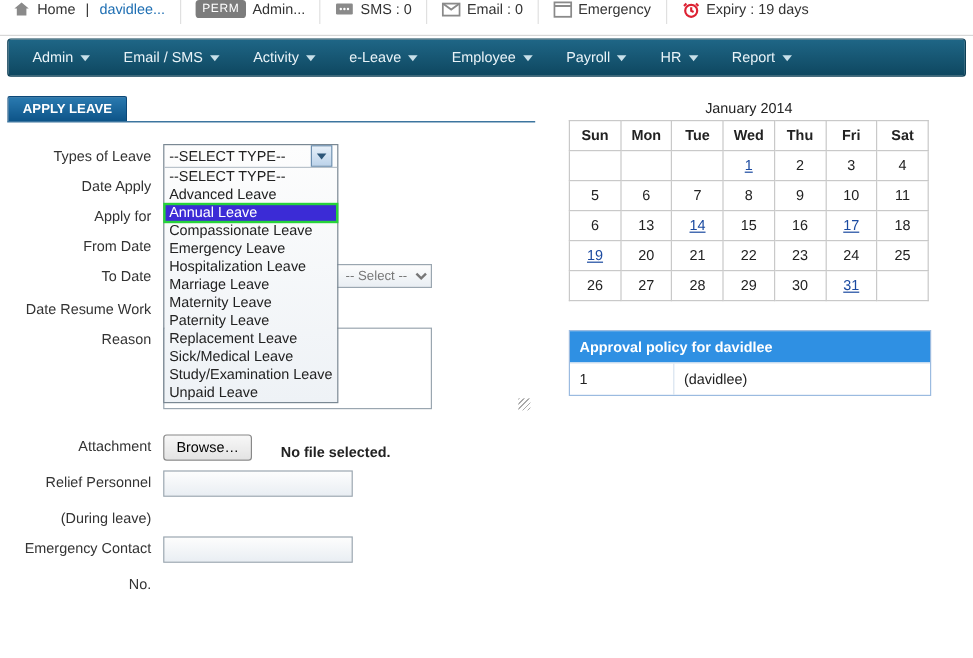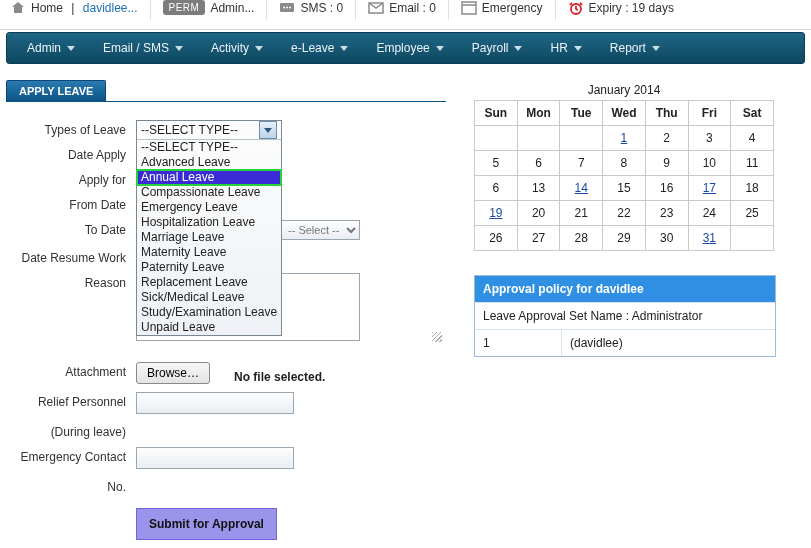--- a/index.html
+++ b/index.html
@@ -245,26 +245,20 @@
 
       <div class="form-row">
         <div class="form-label">Emergency Contact</div>
         <div class="form-ctrl"><input class="txt small" style=""></div>
       </div>
       <div class="form-row">
           <div class="form-label">No.</div>
           <div class="form-ctrl"></div>
         </div>
 
-      <div class="form-row" style="margin-top:14px">
-        <div class="form-label"></div>
-        <div class="form-ctrl">
-          <button class="submit-btn">Submit for Approval</button>
-        </div>
-      </div>
     </div>
   </div>
 
   <div class="right">
     <div class="cal-wrap">
       <div class="cal-title">January 2014</div>
       <table class="cal">
         <thead>
             <tr id="cal-dow">
               <th>Sun</th>
@@ -321,21 +315,20 @@
               <td>30</td>
               <td><a href="#">31</a></td>
               <td></td>
             </tr>
           </tbody>
       </table>
     </div>
 
     <div class="policy">
       <div class="policy-head">Approval policy for davidlee</div>
-      <div class="policy-row">Leave Approval Set Name : Administrator</div>
       <div id="policy-rows">
           <div class="policy-cols body">
             <div>1</div>
             <div>(davidlee)</div>
           </div>
         </div>
     </div>
   </div>
 </div>
 

